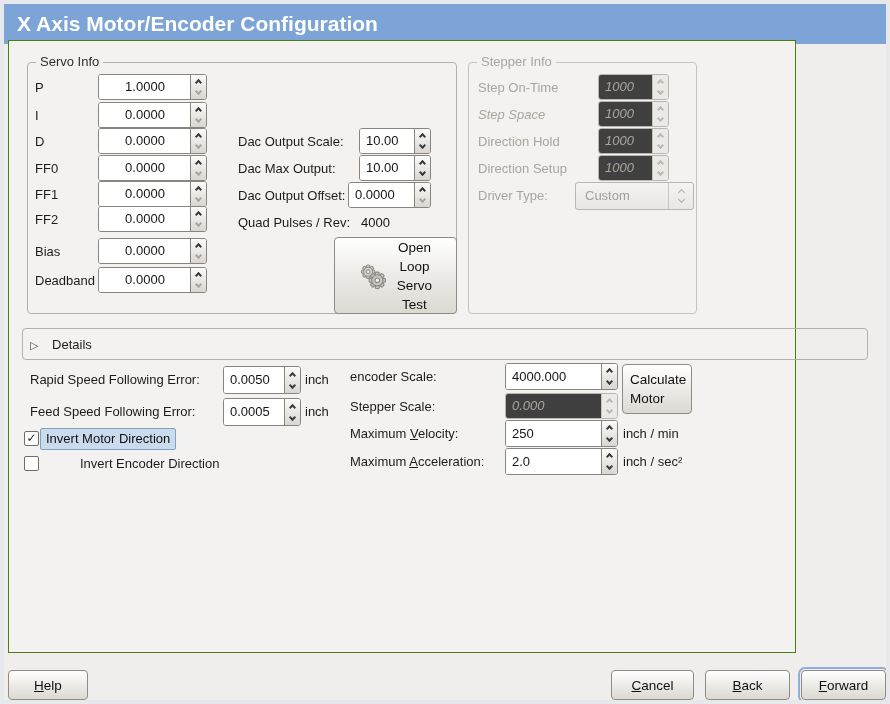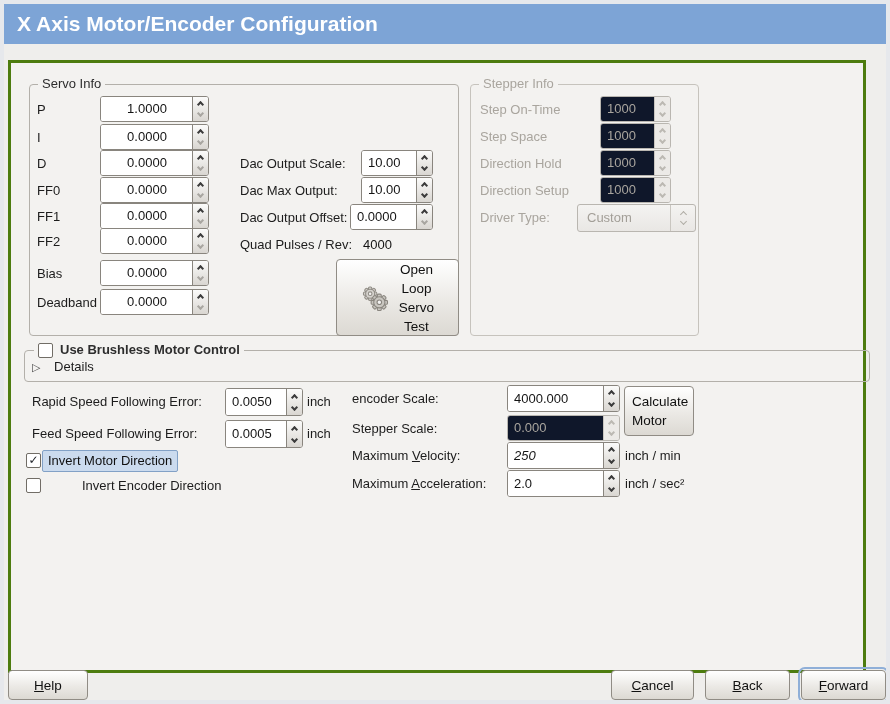--- a/index.html
+++ b/index.html
@@ -1,38 +1,38 @@
 <!DOCTYPE html>
 <html><head>
 <meta charset="utf-8">
 <style>
   html,body{margin:0;padding:0;background:#fff;font-family:"Liberation Sans","DejaVu Sans",sans-serif;}
   .window{position:relative;width:890px;height:704px;box-sizing:border-box;border:4px solid #e6e8ec;background:#efeeec;overflow:hidden;}
   .titlebar{position:absolute;left:0;top:0;width:882px;height:40px;background:#7da4d6;color:#ffffff;font-size:21px;font-weight:bold;line-height:40px;padding-left:13px;box-sizing:border-box;}
-  .panel{position:absolute;left:4px;top:56px;width:858px;height:613px;box-sizing:border-box;background:#f3f2f0;border:3px solid #4d7c0f;}
+  .panel{position:absolute;left:4px;top:36px;width:788px;height:613px;box-sizing:border-box;background:#f3f2f0;border:1px solid #4d7c0f;}
 
   .frame{position:absolute;border:1px solid #b3b0aa;border-radius:4px;box-sizing:border-box;}
   .frame .legend{position:absolute;top:-9px;left:8px;background:#f3f2f0;padding:0 4px;font-size:13px;color:#2d2d2d;line-height:16px;}
   .frame.disabled{border-color:#c6c3bd;}
   .frame.disabled .legend{color:#a9a59e;}
 
   .lbl{position:absolute;font-size:13px;color:#1c1c1c;white-space:nowrap;}
   .lbl.dim{color:#a9a59e;}
 
   .spinbox{position:absolute;display:flex;height:26px;box-sizing:border-box;border:1px solid #89857e;border-radius:3px;background:#ffffff;overflow:hidden;}
   .spinbox .entry{flex:1;font-size:13px;color:#141414;line-height:24px;padding:0 6px;background:#ffffff;white-space:nowrap;overflow:hidden;}
   .spinbox .entry.center{text-align:center;padding-left:7px;}
   .arrows{width:15px;border-left:1px solid #89857e;background:linear-gradient(#fbfbfa,#d9d6d1);display:flex;flex-direction:column;}
   .chev{flex:1;display:flex;align-items:center;justify-content:center;}
   .chev::before{content:"";display:block;width:5px;height:5px;box-sizing:border-box;}
   .chev.up::before{border-top:2px solid #3c3c3c;border-left:2px solid #3c3c3c;transform:rotate(45deg);margin-top:3px;}
   .chev.dn::before{border-bottom:2px solid #3c3c3c;border-right:2px solid #3c3c3c;transform:rotate(45deg);margin-bottom:3px;}
   .chev.dim::before{border-color:#a8a5a0;}
   .spinbox.disabled{border-color:#b9b6b0;background:#f1f0ee;}
-  .spinbox.disabled .entry{background:#0f172a;color:#a9a59e;}
+  .spinbox.disabled .entry{background:#404040;color:#a9a59e;font-style:italic;}
   .spinbox.disabled .arrows{border-left-color:#c9c6c0;background:#eceae7;}
   .spinbox.disabled .chev::before{border-color:#bcb9b3;}
 
   .combo{position:absolute;display:flex;height:28px;box-sizing:border-box;border:1px solid #b9b6b0;border-radius:3px;background:linear-gradient(#f4f3f1,#e9e7e4);overflow:hidden;}
   .combo .entry{flex:1;font-size:13px;color:#a29e97;line-height:26px;padding:0 9px;}
   .combo .combo-arr{width:24px;border-left:1px solid #c9c6c0;display:flex;flex-direction:column;align-items:center;justify-content:center;}
   .combo .combo-arr i{display:block;width:5px;height:5px;box-sizing:border-box;}
   .combo .combo-arr i.u{border-top:1.6px solid #b0ada6;border-left:1.6px solid #b0ada6;transform:rotate(45deg);margin-bottom:2px;}
   .combo .combo-arr i.d{border-bottom:1.6px solid #b0ada6;border-right:1.6px solid #b0ada6;transform:rotate(45deg);}
 
@@ -190,21 +190,21 @@
           <span>Servo</span>
           <span>Test</span>
         </span>
       </div>
     </div>
 
     <div class="frame disabled" style="left:459px;top:21px;width:229px;height:252px;">
       <span class="legend">Stepper Info</span>
 
       <span class="lbl dim" style="left:9px;top:17px;">Step On-Time</span>
-      <span class="lbl dim" style="left:9px;top:44px;">Step Space</span>
+      <span class="lbl dim" style="left:9px;top:44px;font-style:italic;">Step Space</span>
       <span class="lbl dim" style="left:9px;top:71px;">Direction Hold</span>
       <span class="lbl dim" style="left:9px;top:98px;">Direction Setup</span>
       <span class="lbl dim" style="left:9px;top:125px;">Driver Type:</span>
 
       <div class="spinbox disabled" style="left:129px;top:11px;width:71px;">
         <span class="entry">1000</span>
         <span class="arrows">
             <i class="chev up"></i>
             <i class="chev dn"></i>
           </span>
@@ -234,26 +234,20 @@
       <div class="combo" style="left:106px;top:119px;width:119px;">
         <span class="entry">Custom</span>
         <span class="combo-arr">
             <i class="u"></i>
             <i class="d"></i>
           </span>
       </div>
     </div>
 
     <div class="frame" style="left:13px;top:287px;width:846px;height:32px;">
-      <span class="legend" style="left:9px;top:-9px;display:flex;align-items:center;">
-        <span class="checkbox" style="position:static;margin-right:7px;">
-            <span class="mark">✓</span>
-          </span>
-        <b>Use Brushless Motor Control</b>
-      </span>
       <span class="lbl" style="left:7px;top:8px;">
         <span class="expander-tri">▷</span>
         <span style="margin-left:10px;">Details</span>
       </span>
     </div>
 
     <span class="lbl" style="left:21px;top:331px;">Rapid Speed Following Error:</span>
     <div class="spinbox" style="left:214px;top:325px;width:78px;height:28px;">
       <span class="entry" style="line-height:26px;">0.0050</span>
       <span class="arrows">
@@ -300,21 +294,21 @@
     <div class="spinbox disabled" style="left:496px;top:352px;width:113px;height:26px;">
       <span class="entry">0.000</span>
       <span class="arrows">
           <i class="chev up"></i>
           <i class="chev dn"></i>
         </span>
     </div>
 
     <span class="lbl" style="left:341px;top:385px;"><span>Maximum </span><span class="mn">V</span><span>elocity:</span></span>
     <div class="spinbox" style="left:496px;top:379px;width:113px;height:27px;">
-      <span class="entry" style="line-height:25px;font-style:italic;">250</span>
+      <span class="entry" style="line-height:25px;">250</span>
       <span class="arrows">
           <i class="chev up"></i>
           <i class="chev dn"></i>
         </span>
     </div>
     <span class="lbl" style="left:614px;top:385px;">inch / min</span>
 
     <span class="lbl" style="left:341px;top:413px;"><span>Maximum </span><span class="mn">A</span><span>cceleration:</span></span>
     <div class="spinbox" style="left:496px;top:407px;width:113px;height:27px;">
       <span class="entry" style="line-height:25px;">2.0</span>

